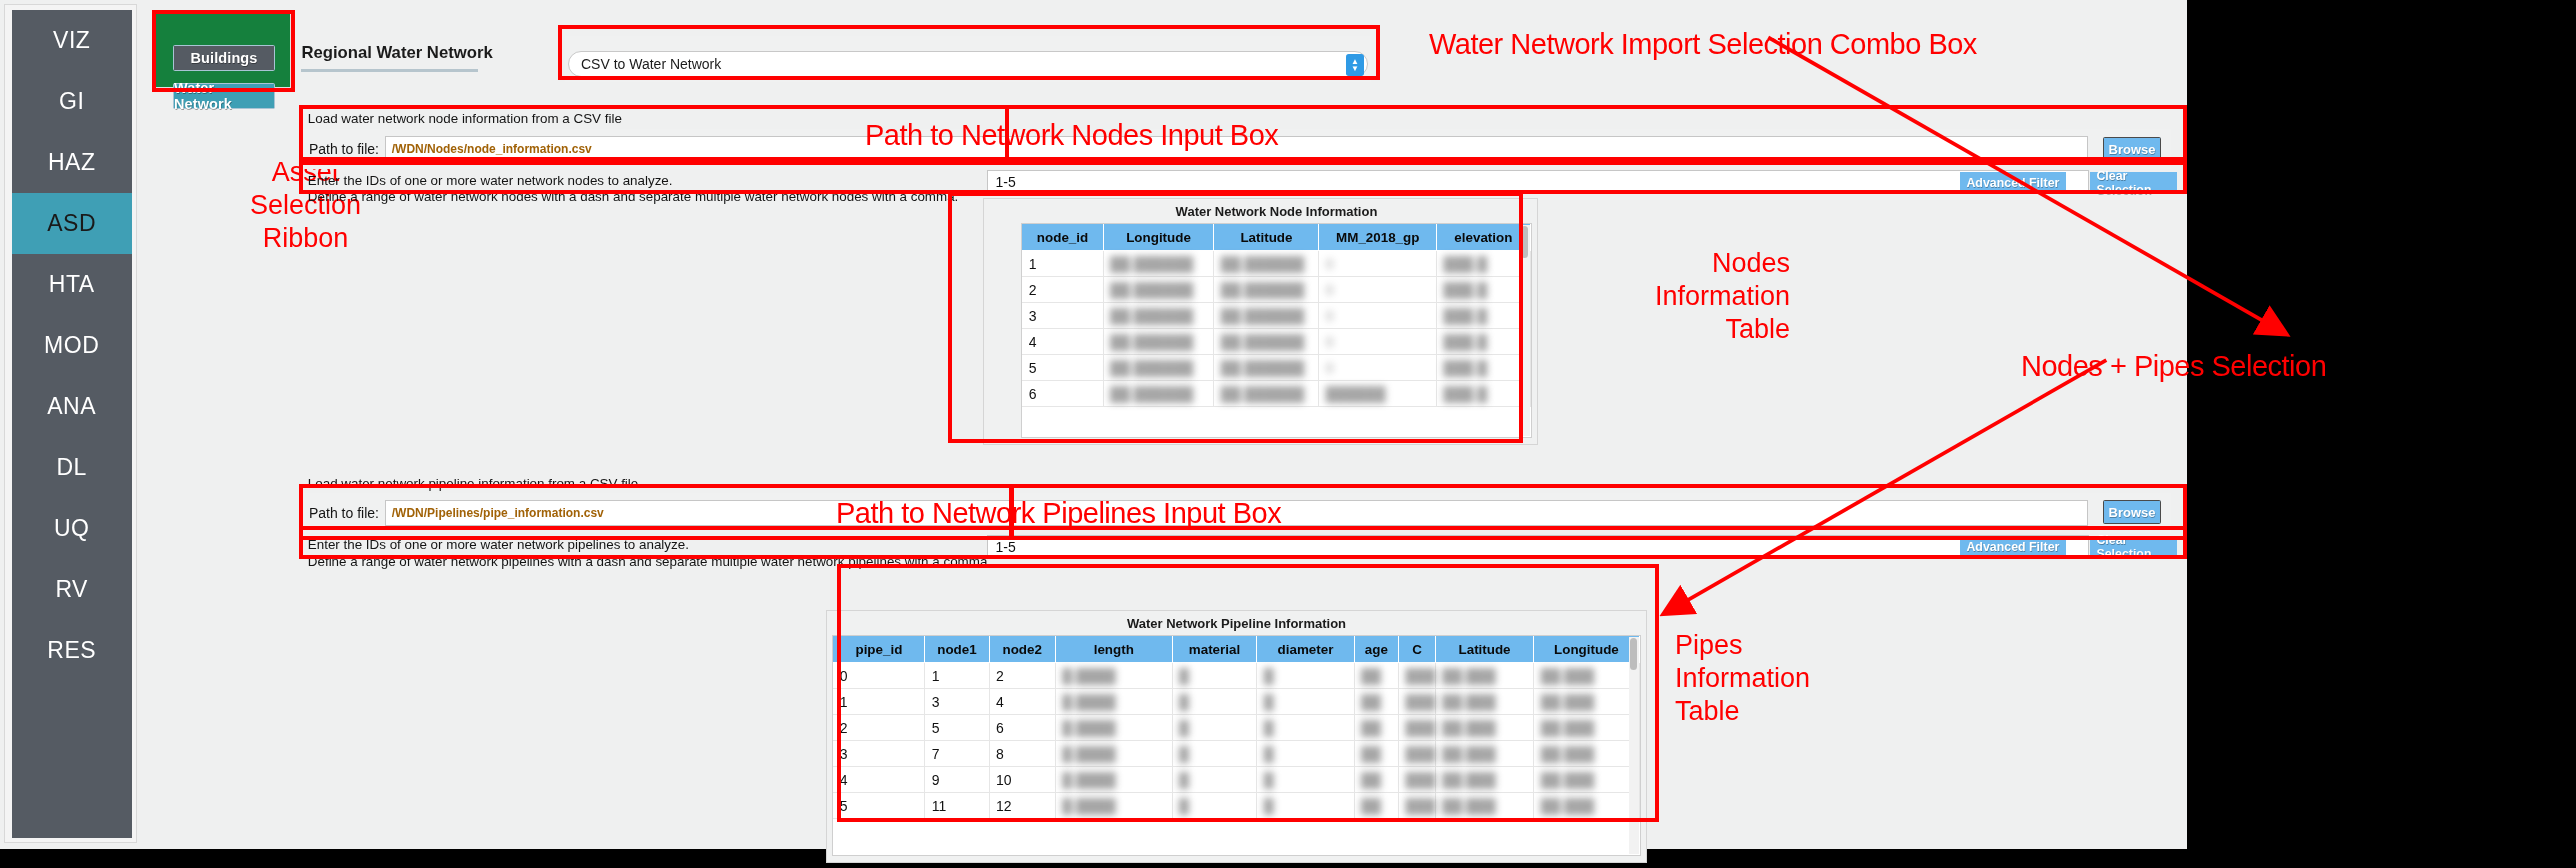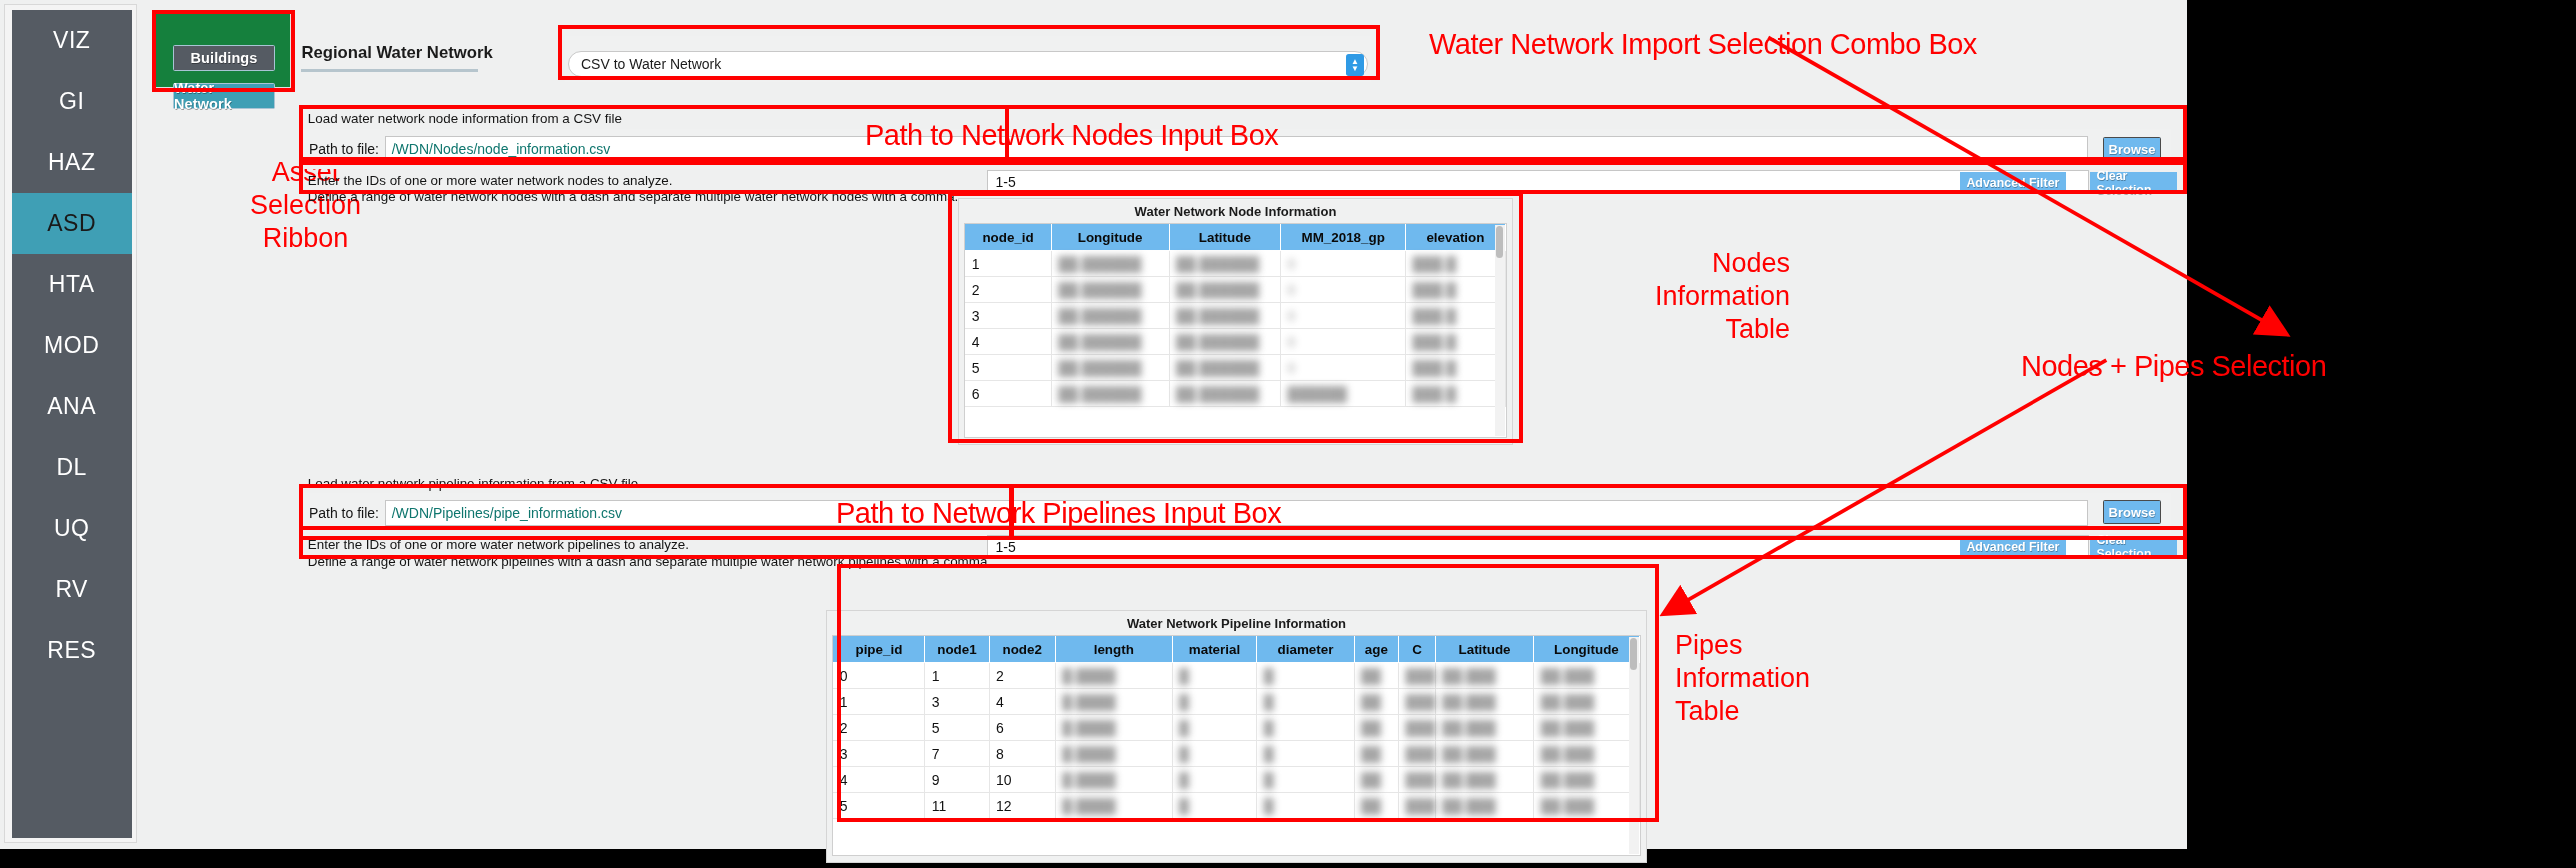--- a/index.html
+++ b/index.html
@@ -168,25 +168,26 @@
     font-size: 14px;
     color: #141414;
     white-space: nowrap;
   }
   .path-input {
     margin-left: 6.4px;
     height: 26px;
     background: #ffffff;
     border: 0.5px solid #c6c6c6;
     display: flex; align-items: center;
-    font-size: 14px;
-    color: #0f766e;
+    font-size: 12px;
+    color: #a16207;
     padding: 0 5.4px;
     white-space: nowrap;
     overflow: hidden;
+    font-weight: bold;
   }
   .browse-btn {
     position: absolute;
     width: 58px; height: 23.6px;
     background: #6fb9ee;
     border: 1.1px solid #4a4a4a;
     border-radius: 1.6px;
     display: flex; align-items: center; justify-content: center;
     color: #ffffff;
     font-size: 13px;
@@ -394,21 +395,21 @@
     </div>
     <div class="browse-btn" style="left:1807px; top:131px;">Browse</div>
 
     <div class="hint-line" style="left:11.8px; top:167px;">Enter the IDs of one or more water network nodes to analyze.</div>
     <div class="hint-line" style="left:11.8px; top:183px;text-align:center;">Define a range of water network nodes with a dash and separate multiple water network nodes with a comma.</div>
 
     <div class="id-input" style="left:691px; top:164px; width:1102px;">1-5</div>
     <div class="sel-btn" style="left:1664px; top:166px;">Advanced Filter</div>
     <div class="sel-btn" style="left:1794px; top:166px;">Clear Selection</div>
 
-    <div class="table-card" style="left:662px; top:192px; width:555px; height:247px;">
+    <div class="table-card" style="left:687px; top:192px; width:555px; height:247px;padding-left:32px;">
       <div class="table-caption">Water Network Node Information</div>
       <div class="table-scroll" style="height:215px;">
         <table class="grid">
           <colgroup>
             <col style="width:70px">
               <col style="width:96px">
               <col style="width:91px">
             <col style="width:102px">
               <col style="width:81px">
           </colgroup>

